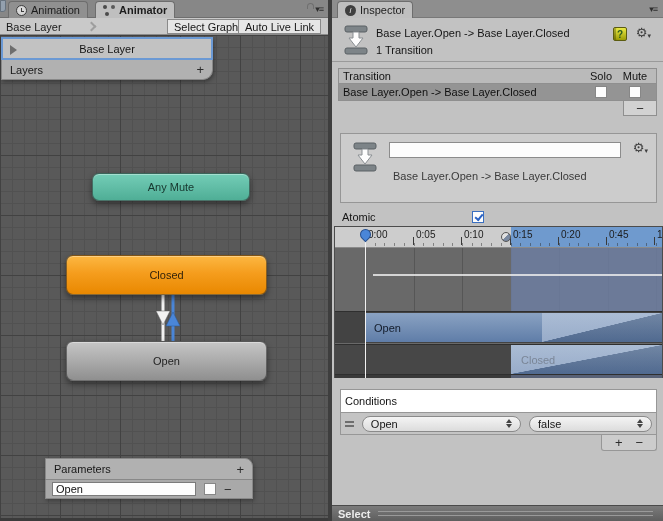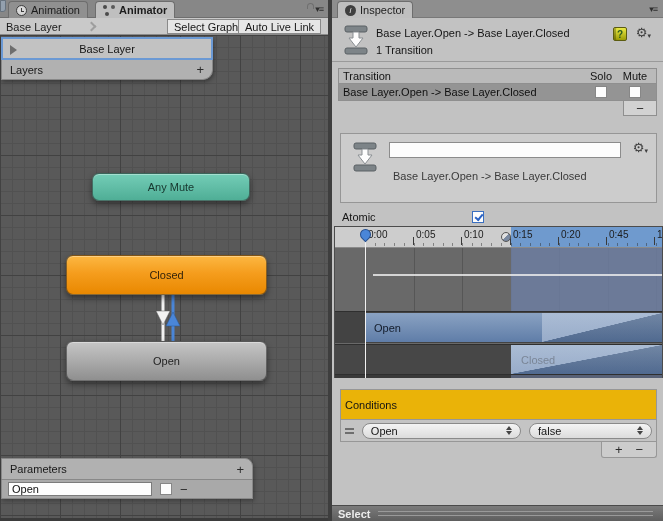--- a/index.html
+++ b/index.html
@@ -45,21 +45,21 @@
   #node-closed{left:66px;top:220px;width:201px;height:40px;background:linear-gradient(#fcb742 0%,#f59d1d 45%,#e98800 100%);color:#35240a;}
   #node-open{left:66px;top:306px;width:201px;height:40px;background:linear-gradient(#c6c6c6,#8f8f8f);color:#1f1f1f;}
 
   #overlay-layers{left:1px;top:2px;width:212px;filter:drop-shadow(1px 2px 2px rgba(0,0,0,.35));}
   #layer-row{height:23px;background:#c2c2c2;border:2px solid #6b99d4;display:flex;align-items:center;justify-content:center;position:relative;color:#141414;}
   .layer-arrow{position:absolute;left:7px;top:6px;width:0;height:0;border-left:7px solid #6e6e6e;border-top:5px solid transparent;border-bottom:5px solid transparent;}
   #layers-bar{height:20px;background:#b1b1b1;border:1px solid #888;border-top:none;border-radius:0 0 10px 0;display:flex;align-items:center;padding:0 8px;color:#181818;}
   #layers-bar .grow,#params-bar .grow,#prow .grow{flex:1;}
   .plus-glyph,.minus-glyph{font-size:13px;color:#2b2b2b;line-height:1;}
 
-  #overlay-params{left:1px;top:423px;width:252px;filter:drop-shadow(1px 2px 2px rgba(0,0,0,.3));}
+  #overlay-params{left:1px;top:423px;width:252px;filter:drop-shadow(1px 2px 2px rgba(0,0,0,.3));padding-left:44px;}
   #params-bar{height:22px;background:#b1b1b1;border:1px solid #888;border-radius:0 8px 0 0;display:flex;align-items:center;padding:0 8px;color:#181818;}
   #prow{height:19px;background:#a9a9a9;border:1px solid #888;border-top:none;display:flex;align-items:center;padding:0 6px;gap:8px;}
   #prow input{width:144px;height:14px;border:1px solid #7b7b7b;background:#fdfdfd;font-size:11px;padding:0 3px;color:#111;}
   .cb{width:12px;height:12px;background:#fdfdfd;border:1px solid #878787;position:relative;flex:none;}
   .cb.checked{border-color:#3a6fc0;}
   .cb.checked::after{content:"";position:absolute;left:2px;top:2px;width:6px;height:3px;border-left:2px solid #2a62c4;border-bottom:2px solid #2a62c4;transform:rotate(-50deg);}
 
   #lp-status{left:0;top:502px;width:329px;height:16px;background:#d2d2d2;border-top:1px solid #979797;display:flex;align-items:center;justify-content:flex-end;padding:0 6px;color:#1c1c1c;}
   #lp-bottom-edge{left:0;top:518px;width:329px;height:3px;background:#3b3b3b;}
 
@@ -124,21 +124,21 @@
   .xfade{position:absolute;top:0;bottom:0;right:0;background:linear-gradient(to right bottom,rgba(198,210,228,.55) 49.6%,rgba(28,38,58,.22) 50.4%);}
   #xfade-open{left:176px;}
   #xfade-closed{left:0;}
   #tl-bottom{position:absolute;left:0;top:126px;right:0;bottom:0;background:#3a3a3a;border-top:1px solid #2f2f2f;}
   #tl-bottom-hl{position:absolute;left:176px;top:0;right:0;bottom:0;background:rgba(108,124,158,.6);}
   #playhead-line{position:absolute;left:30px;top:13px;width:1px;height:139px;background:#f2f2f2;z-index:6;}
   #playhead-drop{position:absolute;left:25px;top:2px;width:11px;height:11px;background:#4a86d8;border:1px solid #27508f;border-radius:50% 50% 50% 0;transform:rotate(-45deg);z-index:7;}
 
   
   #box-conditions{left:8px;top:389px;width:317px;}
-  #cond-head{height:31px;background:#eab308;border:1px solid #979797;display:flex;align-items:center;padding:0 4px;color:#141414;}
+  #cond-head{height:24px;background:#ffffff;border:1px solid #979797;display:flex;align-items:center;padding:0 4px;color:#141414;}
   #cond-row{height:22px;background:#c4c4c4;border:1px solid #979797;border-top:none;display:flex;align-items:center;padding:0 4px;gap:8px;}
   .drag-handle{width:9px;height:6px;border-top:2px solid #6e6e6e;border-bottom:2px solid #6e6e6e;}
   .dropdown{height:16px;border:1px solid #8a8a8a;border-radius:8px;background:linear-gradient(#f4f4f4,#dcdcdc);display:flex;align-items:center;padding:0 8px;color:#151515;}
   .dropdown .dd-grow{flex:1;}
   #dd-param{width:162px;}
   #dd-value{width:125px;}
   .udarrow{display:flex;flex-direction:column;gap:1px;align-items:center;}
   .udarrow i{width:0;height:0;border-left:3px solid transparent;border-right:3px solid transparent;}
   .udarrow .up{border-bottom:4px solid #444;}
   .udarrow .dn{border-top:4px solid #444;}

